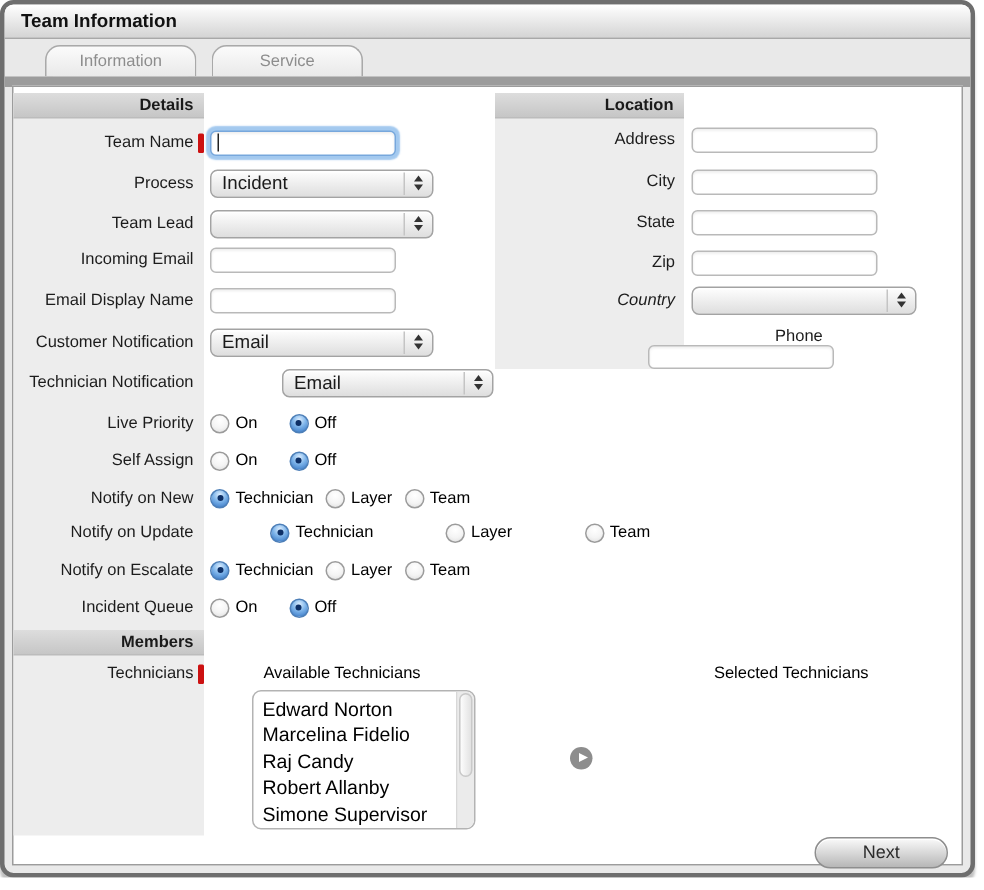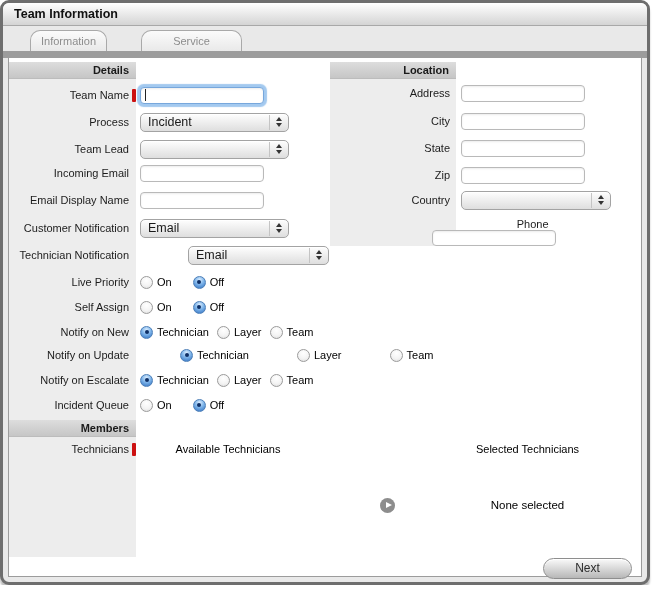--- a/index.html
+++ b/index.html
@@ -14,21 +14,21 @@
 
   
   .titlebar { position:absolute; top:0; left:0; right:0; height:23px;
     background:linear-gradient(#ffffff,#d4d4d4); border-bottom:1px solid #a8a8a8; }
   .titlebar .title { position:absolute; left:11px; top:4px; font-size:12.5px; font-weight:bold; color:#111; }
 
   
   .tab { position:absolute; top:27px; height:21px;
     background:linear-gradient(#fbfbfb,#e9e9e9); border:1px solid #a9a9a9; border-bottom:none;
     border-radius:10px 10px 0 0; color:#8d8d8d; font-size:11px; text-align:center; line-height:20px; cursor:default; }
-  .tab-information { left:27px; width:77px; }
+  .tab-information { left:27px; width:101px; }
   .tab-service { left:138px; width:101px; }
   .graybar { position:absolute; top:48px; left:0; right:0; height:7px; background:#9c9c9c; }
 
   
   .panel { position:absolute; left:5px; right:5px; top:54px; bottom:5px;
     background:#ffffff; border:1px solid #9c9c9c; }
 
   .col-label-left  { position:absolute; left:0;     top:4px; width:127px; height:495px; background:#ededed; }
   .col-label-right { position:absolute; left:321px; top:4px; width:126px; height:184px; background:#ededed; }
 
@@ -278,21 +278,21 @@
       <input class="tinput fld-gap" type="text" value="" style="">
     </div>
     <div class="row row-r" style="top:80px;">
       <span class="lbl">State</span>
       <input class="tinput fld-gap" type="text" value="" style="">
     </div>
     <div class="row row-r" style="top:107px;">
       <span class="lbl">Zip</span>
       <input class="tinput fld-gap" type="text" value="" style="">
     </div>
-    <div class="row row-r" style="top:132px;">
+    <div class="row row-r" style="top:132px;font-style:italic;">
       <span class="lbl">Country</span>
       <div class="select select-wide fld-gap">
         <span class="sel-text"></span>
         <span class="stepper">
             <span class="arr-up"></span>
             <span class="arr-down"></span>
           </span>
       </div>
     </div>
     <div class="row row-r" style="top:160px;flex-direction:column;">
@@ -301,20 +301,31 @@
     </div>
 
     <div class="tech-row">
       <span class="lbl" style="width:auto;">Technicians</span>
       <span class="req"></span>
     </div>
 
     <div class="avail-title">Available Technicians</div>
     <div class="sel-title">Selected Technicians</div>
 
+    <div class="listbox">
+      <div class="lb-items">
+        <div>Edward Norton</div>
+        <div>Marcelina Fidelio</div>
+        <div>Raj Candy</div>
+        <div>Robert Allanby</div>
+        <div>Simone Supervisor</div>
+      </div>
+      <div class="lb-scroll">
+        <div class="lb-thumb"></div>
+      </div>
+    </div>
 
     <div class="move-btn"></div>
-    <div class="none-sel">None selected</div>
 
     <div class="btn btn-next">Next</div>
 
   </div>
 </div>
 
 </body></html>

